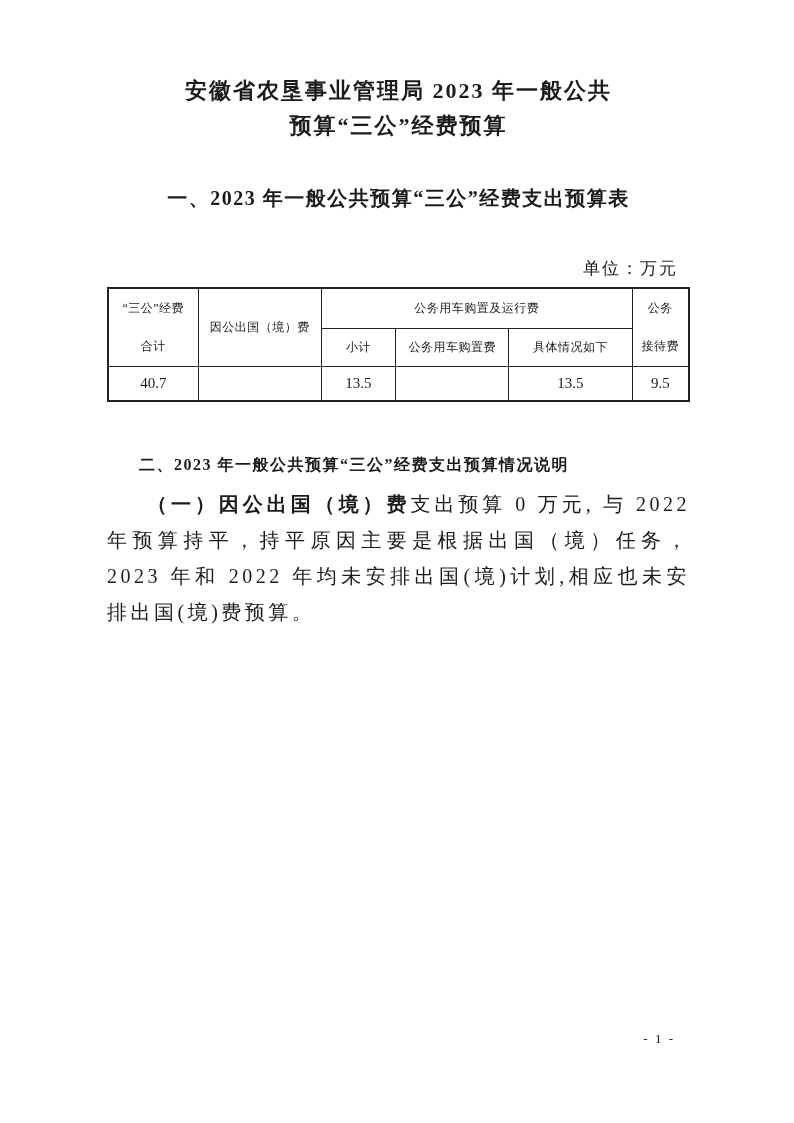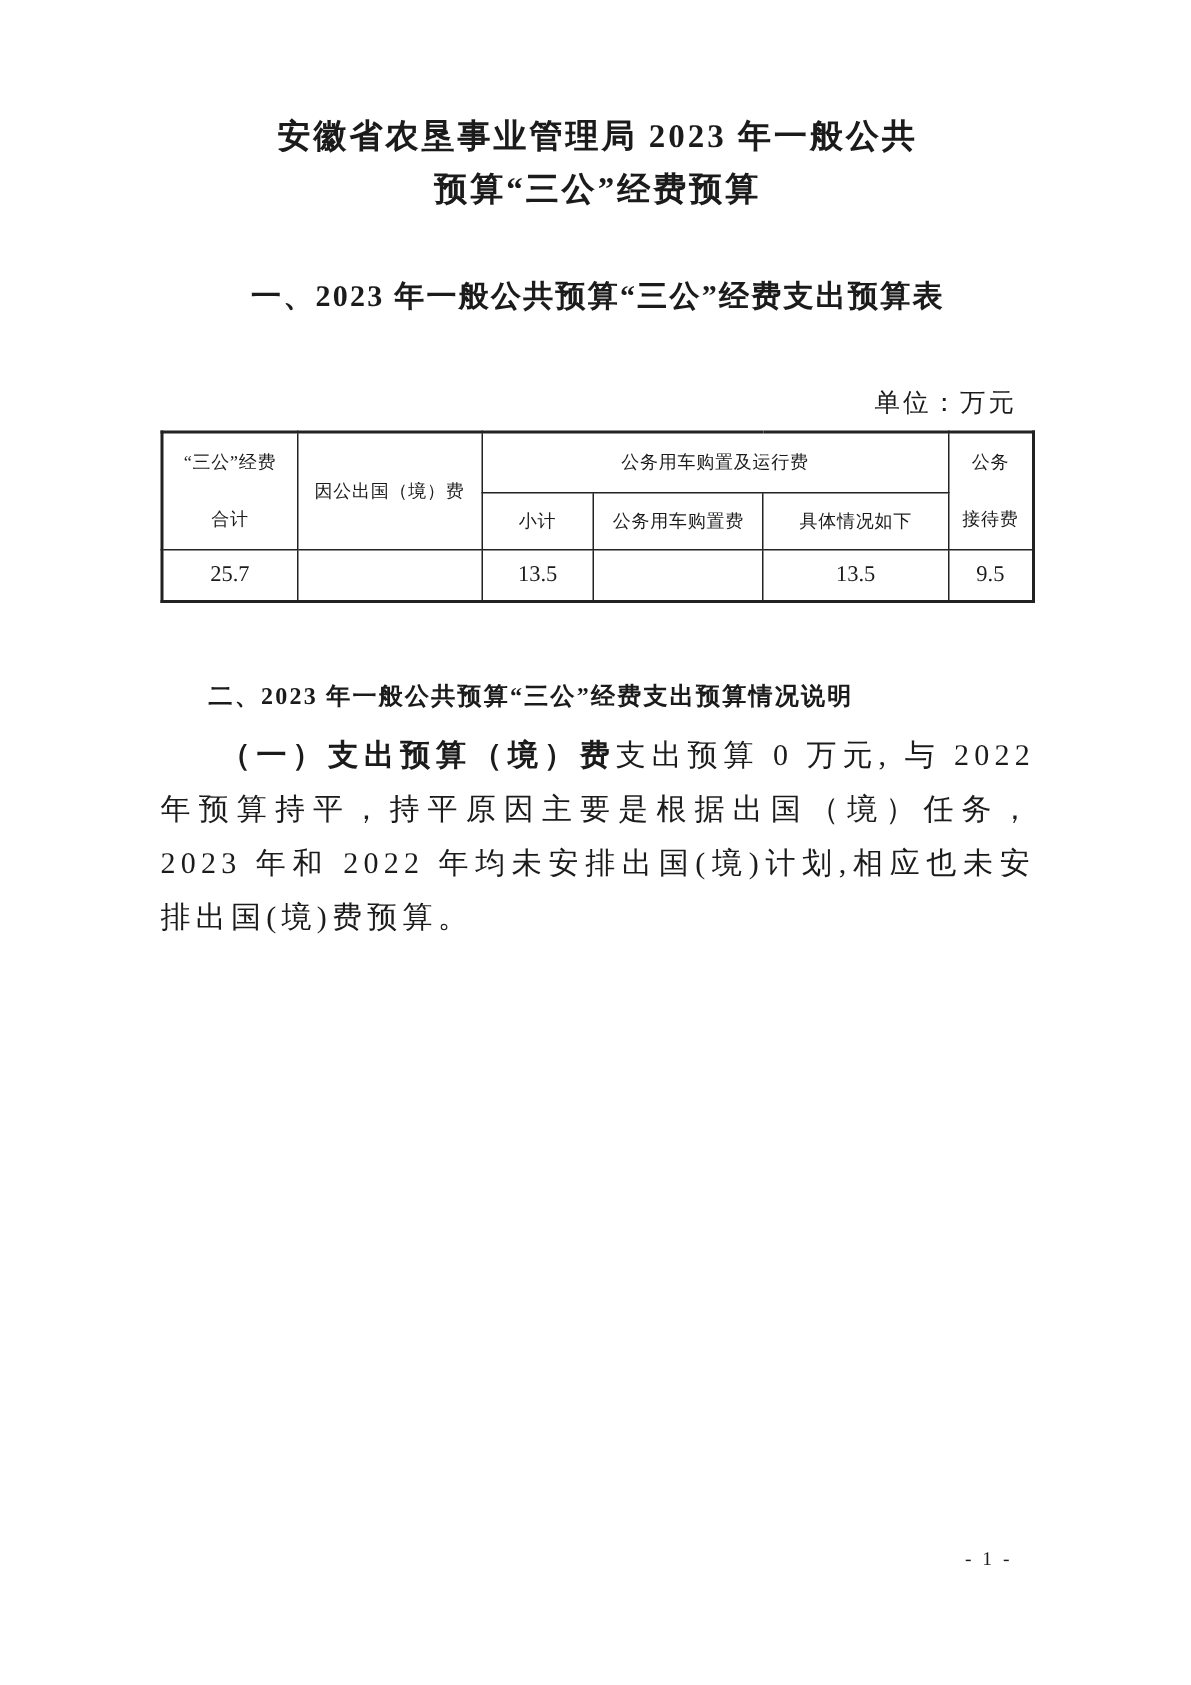--- a/index.html
+++ b/index.html
@@ -126,31 +126,31 @@
           <div>公务</div>
           <div>接待费</div>
         </td>
       </tr>
       <tr class="hrow2">
         <td>小计</td>
         <td>公务用车购置费</td>
         <td>具体情况如下</td>
       </tr>
       <tr class="drow">
-        <td>25.7</td>
+        <td>40.7</td>
         <td></td>
         <td>13.5</td>
         <td></td>
         <td>13.5</td>
         <td>9.5</td>
       </tr>
     </tbody>
   </table>
 
   <div class="sec2-heading">二、2023 年一般公共预算“三公”经费支出预算情况说明</div>
 
 
-  <p class="para"><b>（一）支出预算（境）费</b><span>支出预算 0 万元, 与 2022 年预算持平，持平原因主要是根据出国（境）任务，2023 年和 2022 年均未安排出国(境)计划,相应也未安排出国(境)费预算。</span></p>
+  <p class="para"><b>（一）因公出国（境）费</b><span>支出预算 0 万元, 与 2022 年预算持平，持平原因主要是根据出国（境）任务，2023 年和 2022 年均未安排出国(境)计划,相应也未安排出国(境)费预算。</span></p>
 
 
   <div class="page-number">- 1 -</div>
 
 </div>
 
 </body></html>

